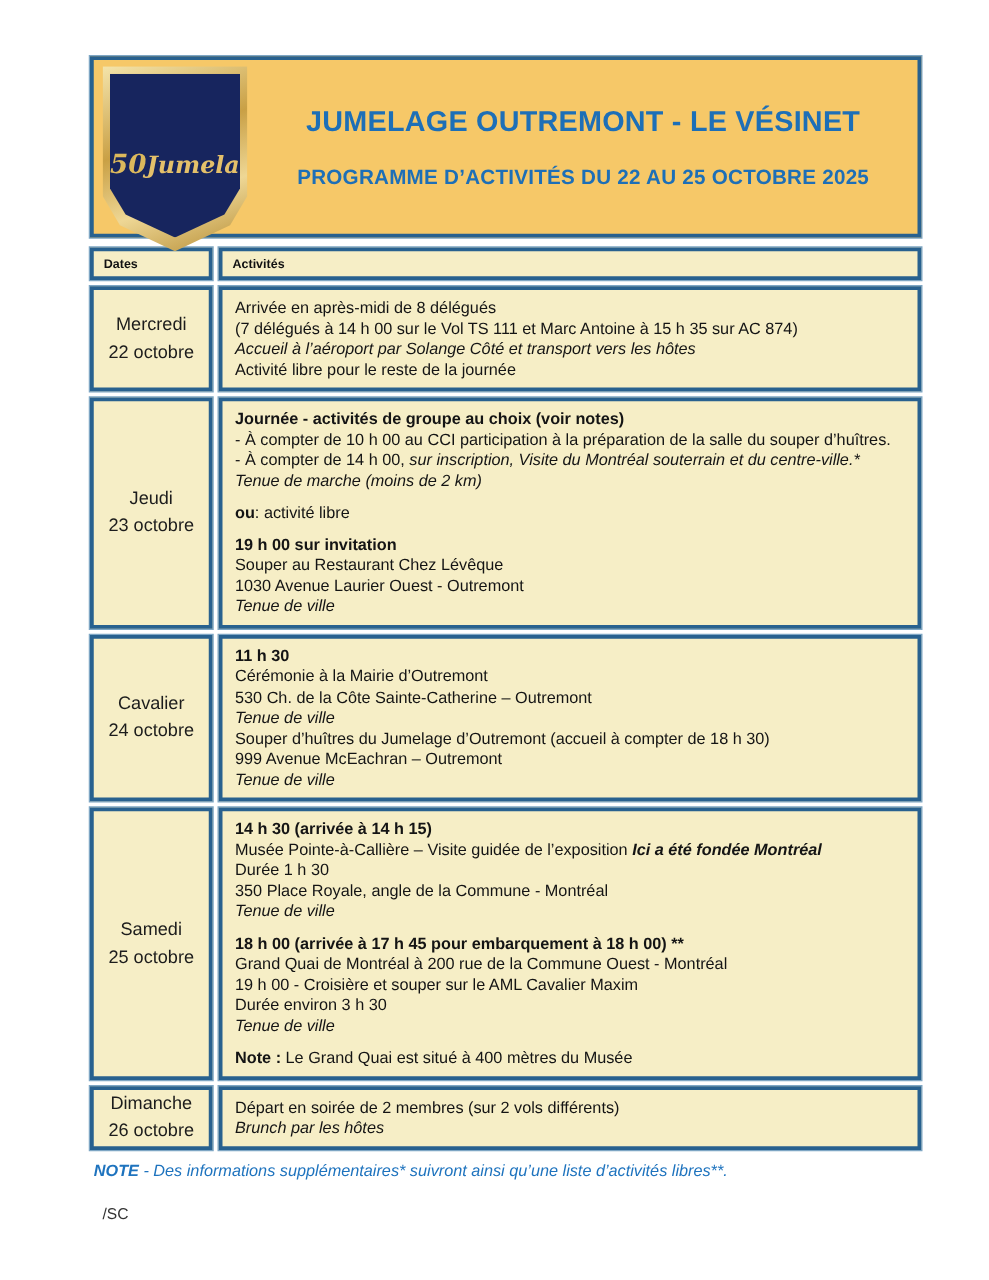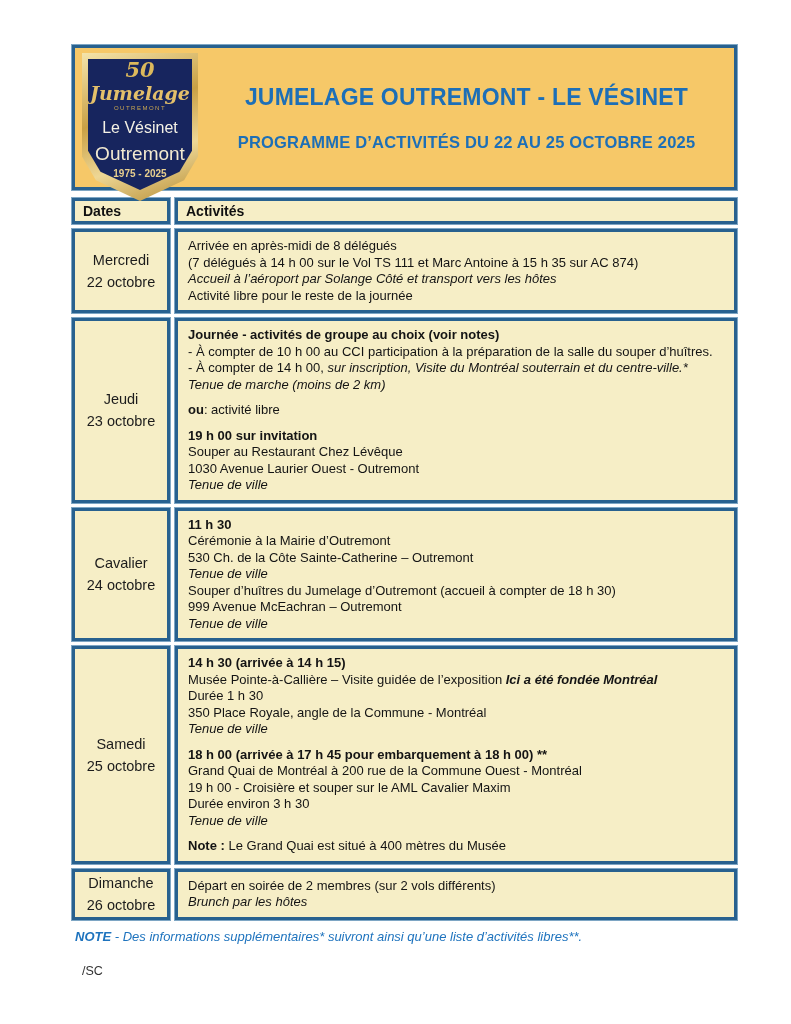--- a/index.html
+++ b/index.html
@@ -31,23 +31,23 @@
     width: 116px; height: 148px;
     z-index: 2;
     clip-path: polygon(0 0, 100% 0, 100% 70%, 88% 86%, 50% 100%, 12% 86%, 0 70%);
     background: linear-gradient(160deg, #f4e4ab 0%, #c9a045 40%, #eed795 68%, #b68d35 100%);
   }
   .shield-inner {
     position: absolute;
     left: 6px; top: 6px; right: 6px; bottom: 11px;
     clip-path: polygon(0 0, 100% 0, 100% 70%, 88% 86%, 50% 100%, 12% 86%, 0 70%);
     background: #17255e;
-    display: flex; flex-direction: column;
+    display: flex; 
     align-items: center;
-    padding-top: 0;
+    padding-top: 13px;
     text-align: center;
   }
   .logo-50 {
     font-family: "DejaVu Serif", serif;
     font-style: italic; font-weight: 700;
     font-size: 21px; color: #dcb95c; line-height: 22px;
   }
   .logo-brand {
     font-family: "DejaVu Serif", serif;
     font-style: italic; font-weight: 700;
@@ -87,21 +87,21 @@
   }
   .cell {
     background: #f6eec6;
     border: 3px solid #28618f;
     box-shadow: 0 0 0 1px #7ea6c4;
     min-height: 28px;
   }
   .head-cell {
     display: flex; align-items: center;
     padding: 2px 8px;
-    font-weight: 700; font-size: 14px;
+    font-weight: 700; font-size: 10px;
     min-height: 26px;
     color: #111;
   }
   .date-cell {
     display: flex; flex-direction: column;
     align-items: center; justify-content: center;
     text-align: center;
     font-size: 14.5px; line-height: 22px;
     color: #1c1c1c;
     padding: 0 2px;

